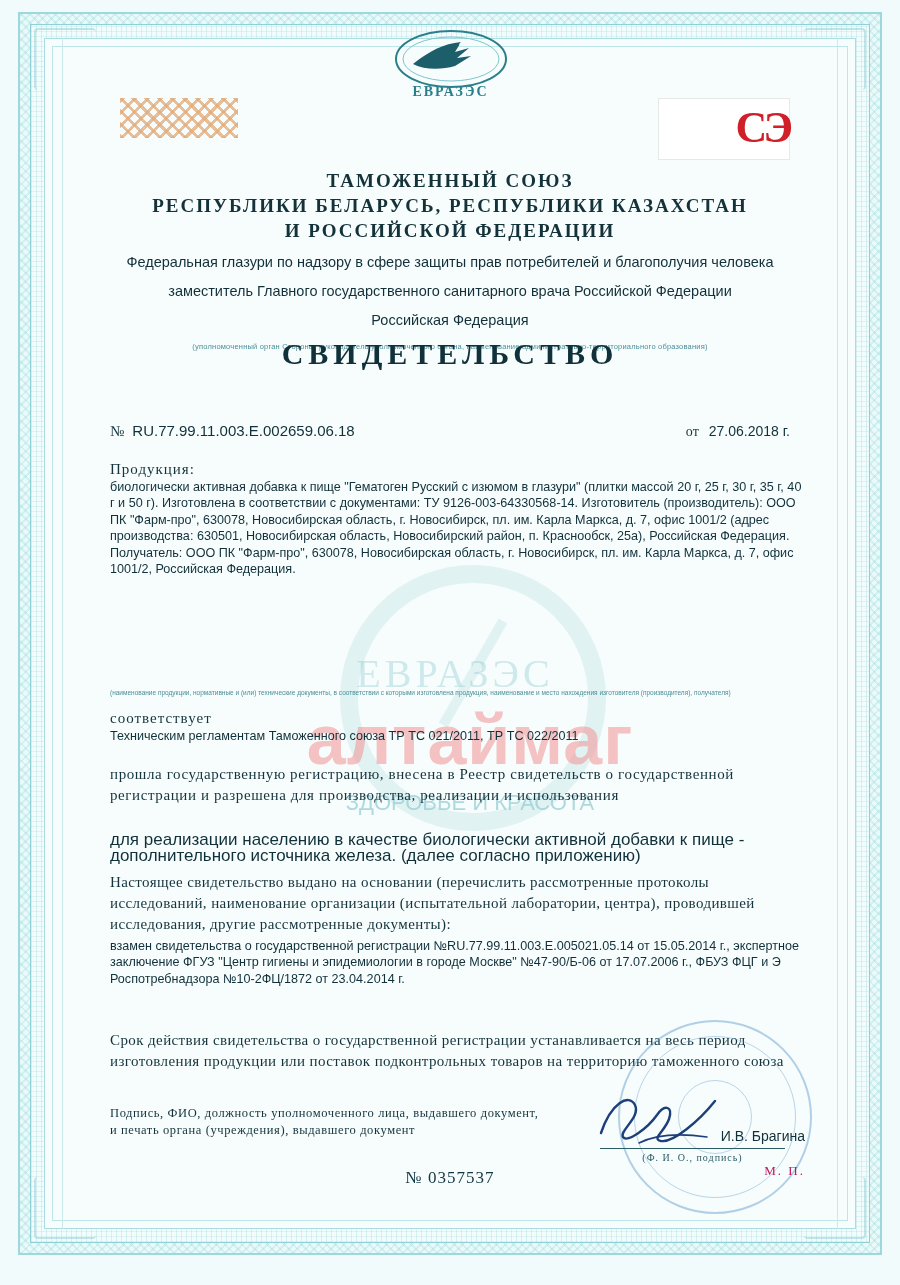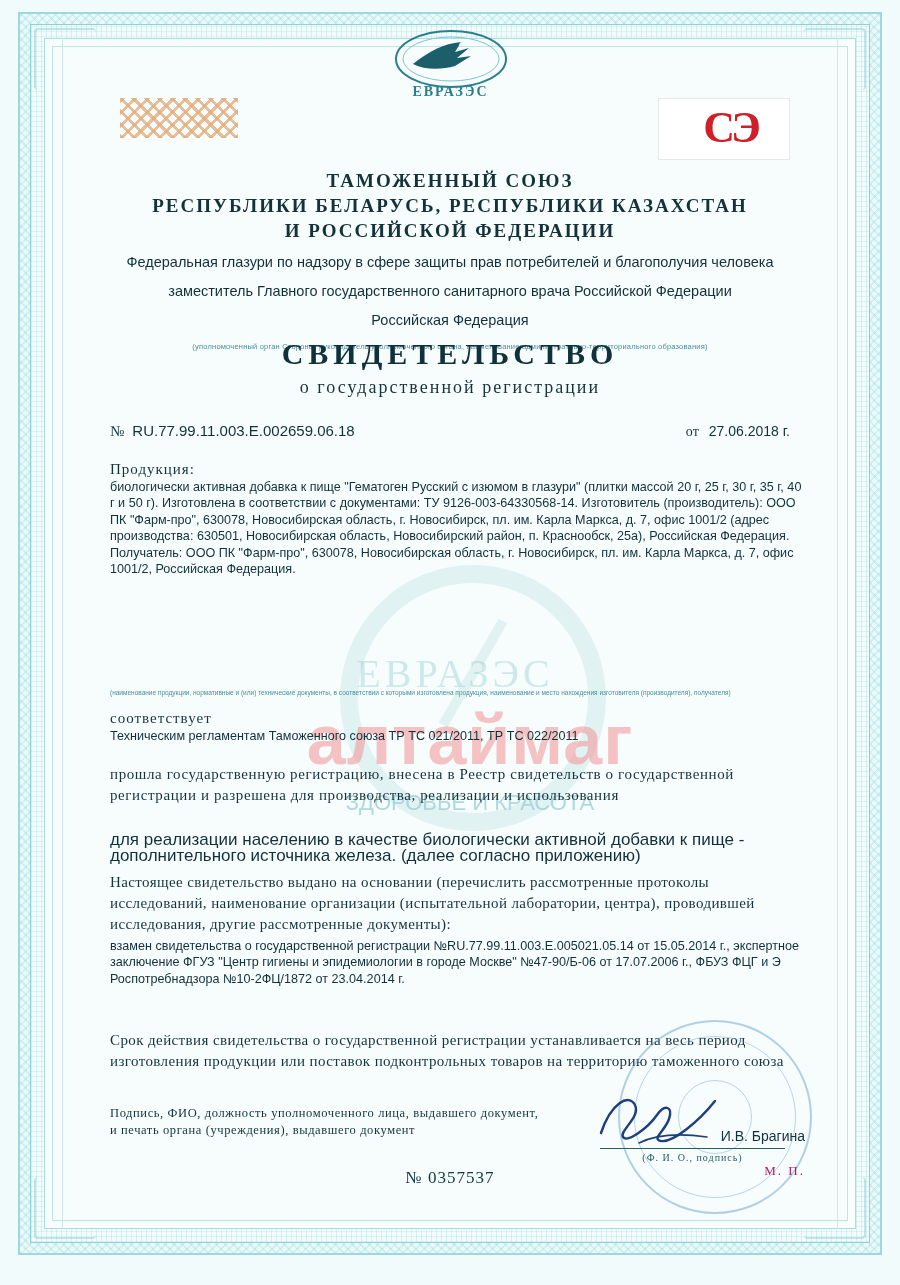--- a/index.html
+++ b/index.html
@@ -96,21 +96,21 @@
       repeating-linear-gradient(-45deg, rgba(225,170,120,.75) 0 3px, rgba(255,255,255,0) 3px 9px);
   }
   
   .stamp-se{
     position:absolute;right:110px;top:98px;width:130px;height:60px;
     background:#ffffff;border:1px solid #e8e8e8;
   }
   .stamp-se span{
     display:block;font-family:"Liberation Serif", serif;
     font-size:44px;font-weight:bold;color:#cf1f28;line-height:58px;
-    text-align:center;padding-left:12px;letter-spacing:-4px;
+    text-align:right;padding-left:12px;letter-spacing:-4px;
   }
 
   
   .hdr{position:absolute;left:70px;right:70px;top:168px;text-align:center;}
   .hdr .t1{
     font-family:"Liberation Serif", serif;font-size:19px;font-weight:bold;
     letter-spacing:2px;color:#14323a;line-height:25px;
   }
   .hdr .t2{
     font-size:14.5px;color:#12303a;line-height:19px;margin-top:10px;
@@ -241,21 +241,20 @@
     <div class="t1">РЕСПУБЛИКИ БЕЛАРУСЬ, РЕСПУБЛИКИ КАЗАХСТАН</div>
     <div class="t1">И РОССИЙСКОЙ ФЕДЕРАЦИИ</div>
     <div class="t2">Федеральная глазури по надзору в сфере защиты прав потребителей и благополучия человека</div>
     <div class="t2">заместитель Главного государственного санитарного врача Российской Федерации</div>
     <div class="t2">Российская Федерация</div>
     <div class="hint">(уполномоченный орган Стороны, руководитель уполномоченного органа, наименование административно-территориального образования)</div>
   </div>
 
   <div class="title-block">
     <div class="main">СВИДЕТЕЛЬСТВО</div>
-    <div class="sub">о государственной регистрации</div>
   </div>
 
   <div class="numrow">
     <span class="lbl ser">№</span>
     <span class="num san">RU.77.99.11.003.Е.002659.06.18</span>
     <span class="spacer"></span>
     <span class="dt-lbl ser">от</span>
     <span class="dt san">27.06.2018 г.</span>
   </div>
 

